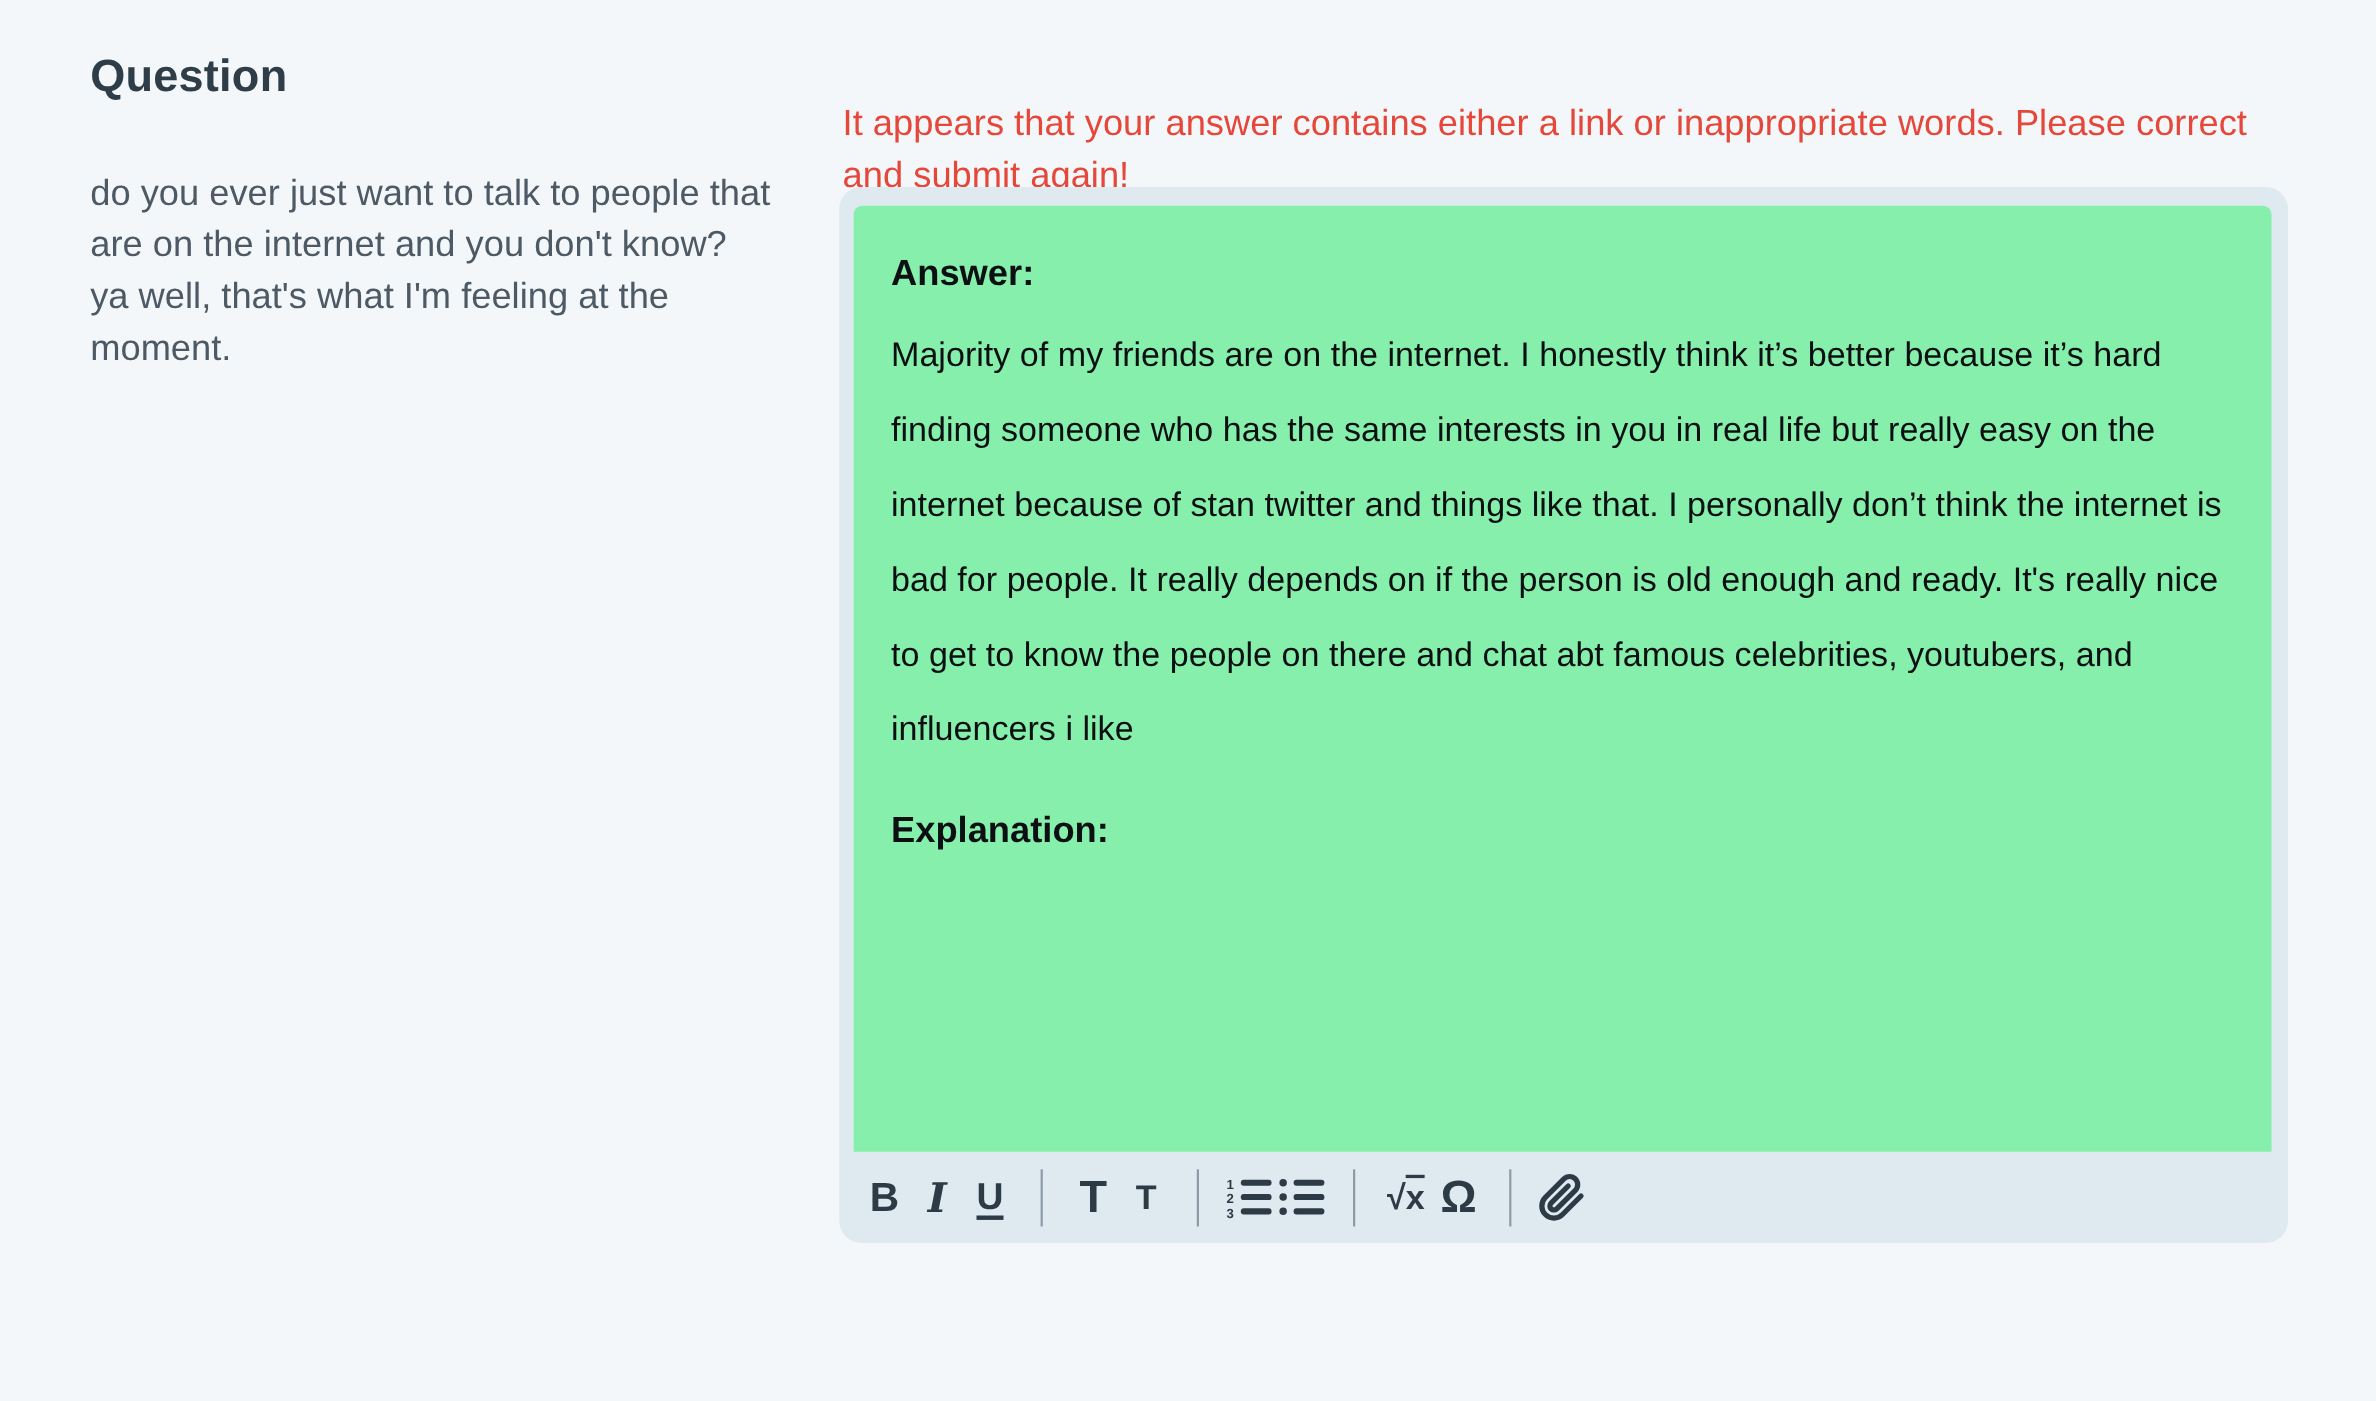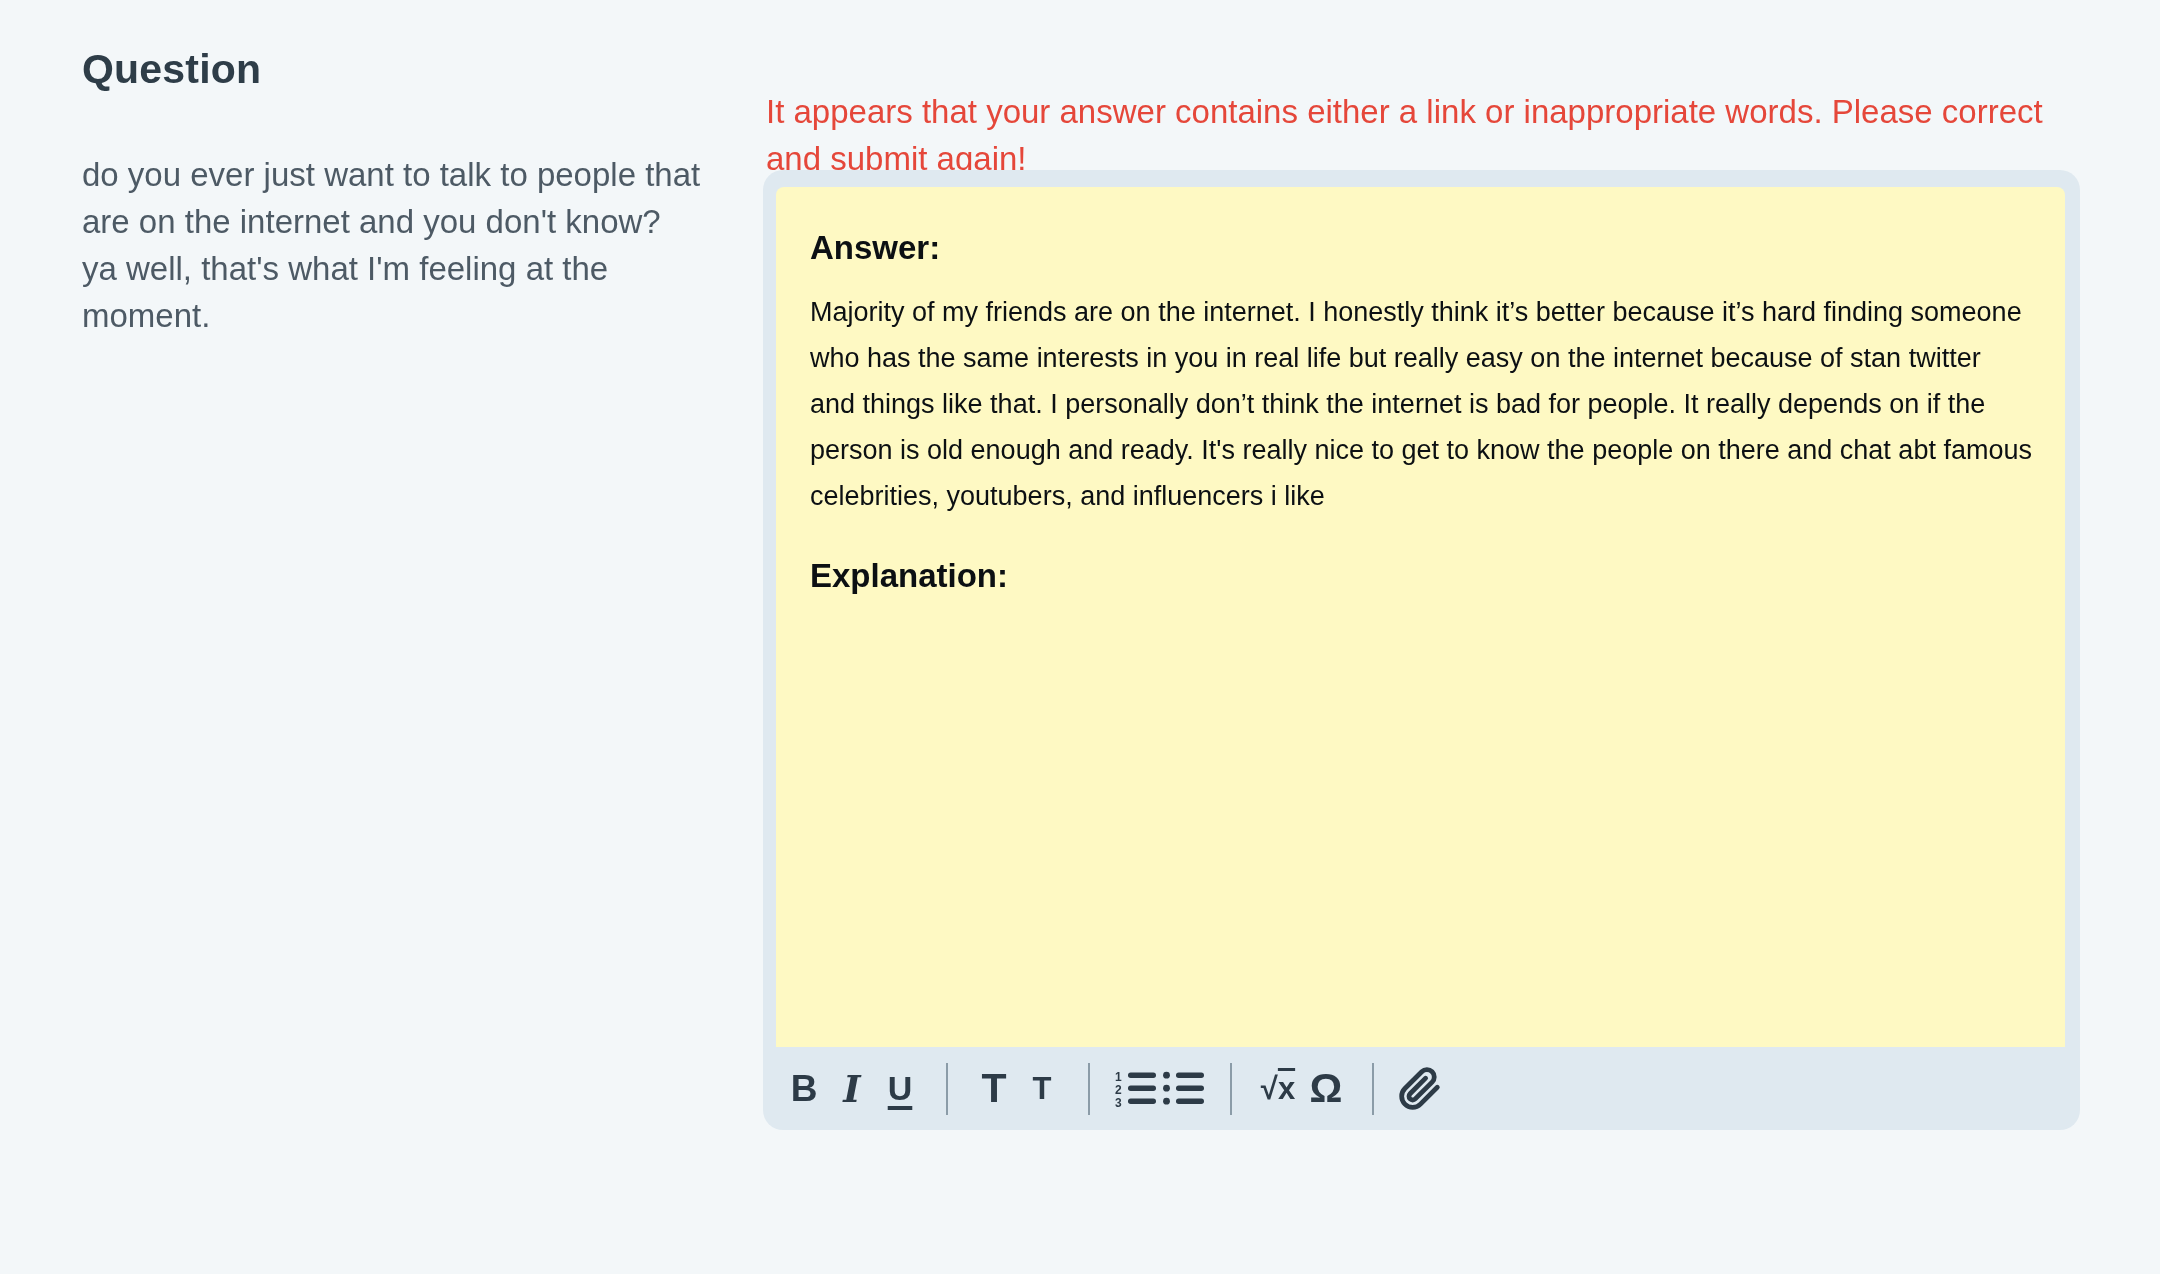--- a/index.html
+++ b/index.html
@@ -33,35 +33,35 @@
     position: absolute; left: 763px; top: 170px;
     width: 1317px; height: 960px;
     background: #dfe9f0;
     border-radius: 20px;
     box-sizing: border-box;
     padding: 17px 15px 0 13px;
     display: flex; flex-direction: column;
   }
   .editor-content {
     flex: 1 1 auto;
-    background: #fef9c3;
+    background: #86efac;
     border-radius: 8px 8px 0 0;
     box-sizing: border-box;
     padding: 38px 28px 0 34px;
     overflow: hidden;
     color: #0c1013;
     cursor: text;
   }
   .editor-label {
     margin: 0; font-size: 33px; font-weight: 700; line-height: 46px;
     color: #0c1013;
   }
   .answer-text {
     margin: 18px 0 0;
-    font-size: 27px; line-height: 46px;
+    font-size: 31px; line-height: 68px;
     max-width: 1222px;
     color: #0c1013;
   }
   .explanation-label { margin-top: 34px; }
 
   
   .toolbar {
     height: 83px; flex: 0 0 83px;
     display: flex; align-items: center;
     padding-left: 6px;

